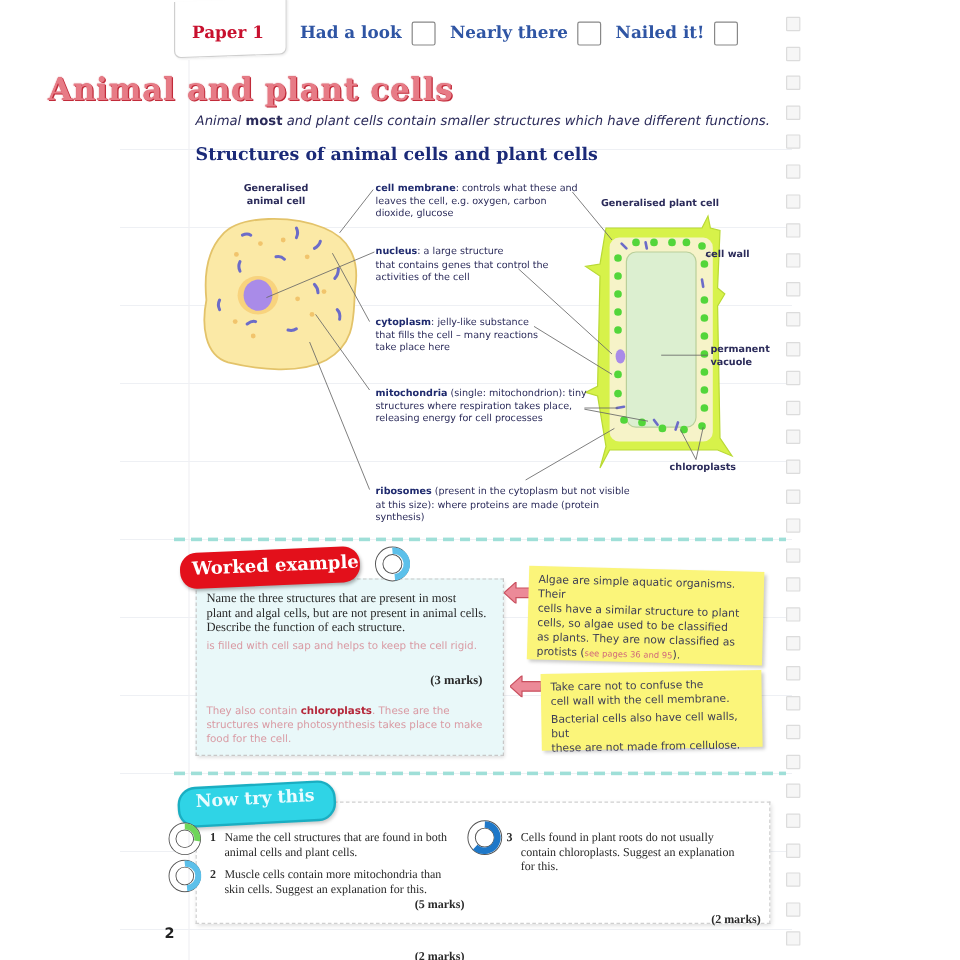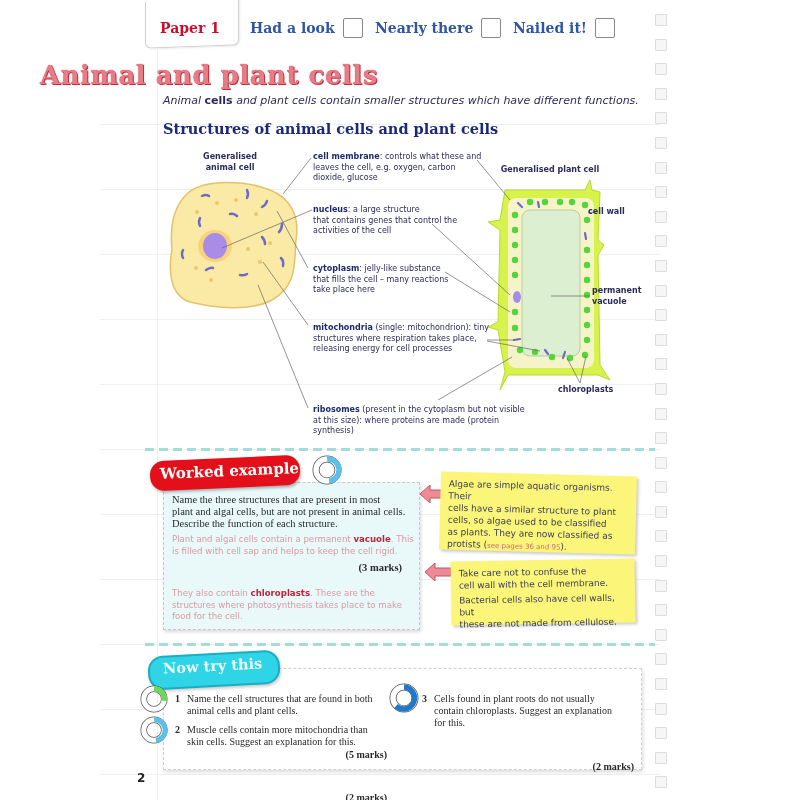--- a/index.html
+++ b/index.html
@@ -98,21 +98,21 @@
   <div class="progress" style="left:375px">
     <span>Nearly there</span>
     <div class="box"></div>
   </div>
   <div class="progress" style="left:513px">
     <span>Nailed it!</span>
     <div class="box"></div>
   </div>
 
   <div class="title">Animal and plant cells</div>
-  <div class="intro"><span>Animal </span><b>cells</b><span> and plant cells contain smaller structures which have different functions.</span></div>
+  <div class="intro"><span>Animal </span><b>most</b><span> and plant cells contain smaller structures which have different functions.</span></div>
   <div class="h2">Structures of animal cells and plant cells</div>
 
   <svg class="diag" width="800" height="800">
 
     <g>
       <path d="M185 196 C200 178,245 180,270 190 C290 198,300 215,296 240 C294 262,298 285,272 300 C250 312,215 308,190 302 C170 296,168 270,172 250 C170 230,172 210,185 196 Z" fill="#fbe9a6" stroke="#e3c36a" stroke-width="1.5"></path>
       <ellipse cx="215" cy="246" rx="17" ry="16" fill="#f7c96c" opacity=".7"></ellipse>
       <ellipse cx="215" cy="246" rx="12" ry="13" fill="#a98be8"></ellipse>
       <g fill="none" stroke="#6c6cc8" stroke-width="2.5" stroke-linecap="round">
         <path d="M202 196 q4 -2 7 0"></path>
@@ -254,21 +254,20 @@
 
   <div class="q" style="top:494px">
     <div>Name the three structures that are present in most</div>
     <div>plant and algal cells, but are not present in animal cells.</div>
     <div style="width:230px;display:flex;justify-content:space-between">
         <span>Describe the function of each structure.</span>
         <span class="marks">(3 marks)</span>
       </div>
   </div>
   <div class="a" style="top:534px">
-    <div><span>Plant and algal cells contain a permanent </span><b>vacuole</b><span>. This</span></div>
     <div>is filled with cell sap and helps to keep the cell rigid.</div>
   </div>
   <div class="a" style="top:588px">
     <div><span>They also contain </span><b>chloroplasts</b><span>. These are the</span></div>
     <div>structures where photosynthesis takes place to make</div>
     <div>food for the cell.</div>
   </div>
 
   <svg class="arrow" style="left:420px;top:485px" viewBox="0 0 26 18">
     <path d="M0 9 L10 0 L10 5 L26 5 L26 13 L10 13 L10 18 Z" fill="#ec8a98" stroke="#c9505f" stroke-width="1"></path>

